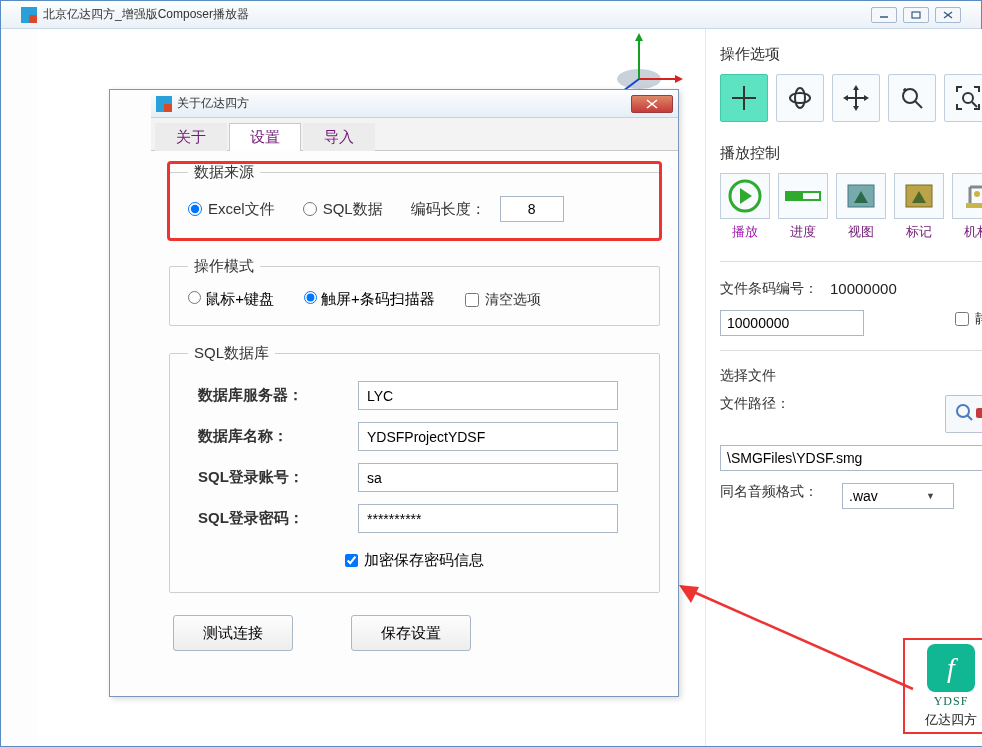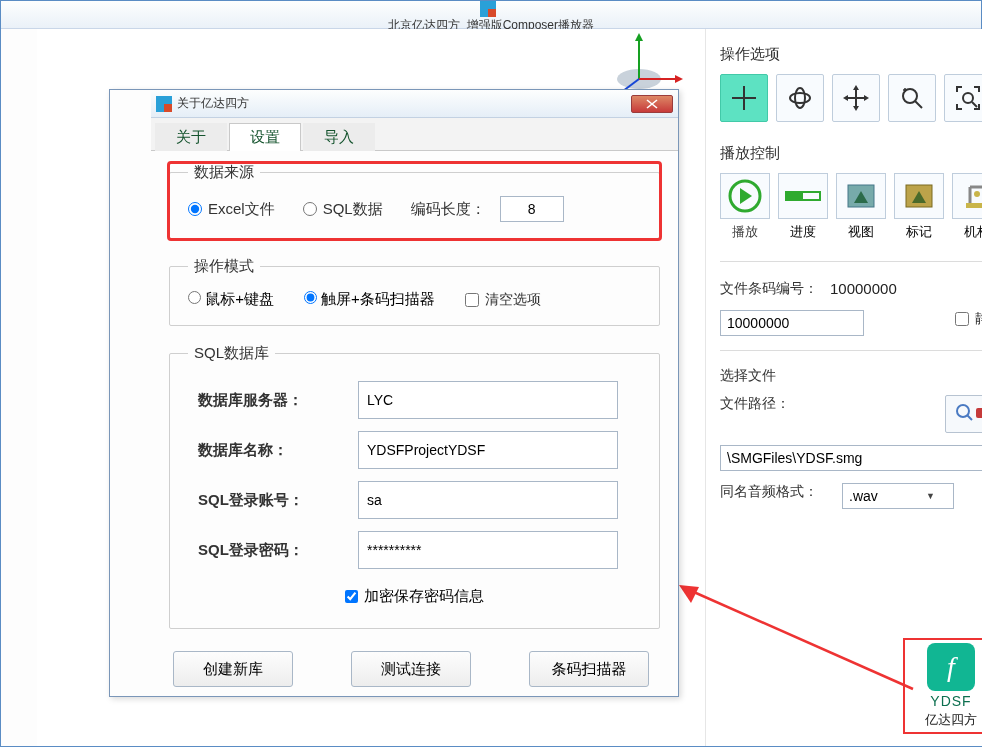--- a/index.html
+++ b/index.html
@@ -1,96 +1,96 @@
 <!DOCTYPE html>
 <html><head>
 <meta charset="utf-8">
 <style>
 * { box-sizing: border-box; margin: 0; padding: 0; }
 body { font-family: "Microsoft YaHei", SimSun, Arial, sans-serif; font-size: 13px; background: #f0f0f0; width: 982px; height: 747px; position: relative; }
 
 
 .outer-window { position: absolute; top: 0; left: 0; width: 982px; height: 747px; background: #fdfdfd; border: 1px solid #5a8cc4; }
-.outer-titlebar { height: 28px; background: linear-gradient(#fdfefe,#eaf1f8); display: flex; align-items: center; padding: 0 20px; border-bottom: 1px solid #c9d6e8; flex-direction: column; }
+.outer-titlebar { height: 28px; background: linear-gradient(#fdfefe,#eaf1f8); display: flex; align-items: center; padding: 0 20px; border-bottom: 1px solid #c9d6e8; }
 .outer-titlebar .app-icon { width:16px; height:16px; margin-right:6px; display:inline-block; }
 .outer-titlebar .title { flex:1; color:#333; font-size:12px; }
 .win-btns { display:flex; gap:6px; }
 .win-btn { width:26px; height:16px; border:1px solid #a8b8cc; border-radius:2px; background:#f4f8fc; display:flex; align-items:center; justify-content:center; font-size:9px; color:#3a5a7a; cursor:pointer; }
 
 .client { position:relative; width:100%; height:calc(100% - 28px); background:#ffffff;margin-left:36px; }
 
 
 .side { position:absolute; right:0; top:0; width:312px; height:100%; padding:16px 14px 10px 14px; border-left:1px solid #e6e6e6; }
 .section-title { font-size:15px; color:#333; margin-bottom:10px; }
 .tool-row { display:flex; gap:8px; margin-bottom:22px; }
 .tool-btn { width:48px; height:48px; border:1px solid #bfcddc; background:#f8fbfe; display:flex; align-items:center; justify-content:center; border-radius:2px; cursor:pointer; }
 .tool-btn.active { background:#5de2c2; border-color:#42c9a8; }
 .tool-btn svg { width:28px; height:28px; }
 
 .play-row { display:flex; gap:8px; }
 .play-tile { width:50px; display:flex; flex-direction:column; align-items:center; gap:4px; cursor:pointer; }
 .play-icon { width:50px; height:46px; border:1px solid #bfcddc; background:#f8fbfe; display:flex; align-items:center; justify-content:center; }
-.play-label { font-size:13px; color:#000000; }
-.play-label.blue { color:#404040;font-family:Liberation Serif, serif; }
+.play-label { font-size:13px; color:#701a75; }
+.play-label.blue { color:#a21caf;font-family:Liberation Serif, serif; }
 
 .divider { border:none; border-top:1px solid #dcdcdc; margin:20px 0 18px; }
 
 .field-row { display:flex; align-items:flex-start; gap:10px; margin-bottom:12px; }
 .field-label { font-size:14px; color:#333; min-width:100px; }
 .big-num { font-size:15px; color:#222; }
 .text-input { height:26px; border:1px solid #a9b7c7; padding:2px 6px; font-size:14px; background:#fff; }
 .inp-barcode { width:144px; }
 .check { display:flex; align-items:center; gap:6px; font-size:14px; color:#333; }
 .check input { width:14px; height:14px; }
 
 .browse-btn { width:58px; height:38px; border:1px solid #b7c3d1; background:#f6f9fc; display:flex; align-items:center; justify-content:center; cursor:pointer; border-radius:2px; }
 .inp-path { width:280px; }
 .sel-audio { height:26px; border:1px solid #a9b7c7; background:#fff; font-size:14px; padding:0 18px 0 6px; position:relative; display:inline-flex; align-items:center; min-width:112px; justify-content:space-between; cursor:pointer; }
 .sel-audio .caret { font-size:9px; color:#444; }
 
 .logo-box { position:absolute; right:18px; bottom:12px; width:96px; height:96px; border:2px solid #e33; background:#fff; display:flex; flex-direction:column; align-items:center; justify-content:center; gap:2px; }
-.logo-box .ydsf { font-size:14px; letter-spacing:1px; color:#0c6f4f; }
+.logo-box .ydsf { font-size:12px; letter-spacing:1px; color:#0c6f4f;font-family:Liberation Serif, serif; }
 .logo-box .cn { font-size:13px; font-family:KaiTi, serif; color:#222; }
 .logo-swirl { width:48px; height:48px; border-radius:8px; background:#11b693; display:flex; align-items:center; justify-content:center; color:#fff; font-size:28px; font-style:italic; font-family: Georgia, serif;}
 
 
 .arrow { position:absolute; pointer-events:none; }
 
 
 .gizmo { position:absolute; top:2px; left:564px; width:90px; height:70px; }
 .gizmo line { stroke-width:2; }
 
 
 .dialog { position:absolute; left:72px; top:60px; width:570px; height:608px; border:1px solid #7a96b8; background:#fdfdfd; box-shadow:2px 2px 6px rgba(0,0,0,0.15);padding-left:41px; }
 .dlg-title { height:28px; background:linear-gradient(#fdfefe,#e5eef7); display:flex; align-items:center; padding:0 5px; border-bottom:1px solid #c3d1e2; }
 .dlg-title .app-icon { width:16px; height:16px; margin-right:5px; }
 .dlg-title .t { flex:1; font-size:12px; color:#333; }
 .dlg-close { width:42px; height:18px; border:1px solid #9a3c3c; background:linear-gradient(#d86,#c73a3a); color:#fff; font-size:10px; display:flex; align-items:center; justify-content:center; border-radius:2px; cursor:pointer;}
 
 .tabs { display:flex; background:#f3f3f3; border-bottom:1px solid #c9c9c9; padding:4px 4px 0 4px; gap:2px;}
-.tab { padding:4px 20px; font-size:15px; color:#14532d; border:1px solid transparent; border-bottom:none; cursor:pointer; position:relative; top:1px; background:#ececec;}
+.tab { padding:4px 20px; font-size:15px; color:#701a75; border:1px solid transparent; border-bottom:none; cursor:pointer; position:relative; top:1px; background:#ececec;}
 .tab.active { background:#fff; border-color:#c9c9c9; }
 
 .dlg-body { padding:12px 18px 18px 18px; height:calc(100% - 28px - 32px); overflow:hidden; }
 
 fieldset.group { border:1px solid #cfcfcf; border-radius:2px; padding:14px 18px 16px 18px; margin-bottom:18px; }
 fieldset.group legend { padding:0 6px; font-size:15px; color:#333; }
 fieldset.highlight { outline:3px solid #e33; outline-offset:-1px; }
 
 .radio-row { display:flex; align-items:center; gap:28px; font-size:15px; color:#333; }
 .radio-row label { display:flex; align-items:center; gap:6px; cursor:pointer; }
 .radio-row input[type=radio] { width:14px; height:14px; }
 .enc-len { display:flex; align-items:center; gap:14px; }
 .enc-len input { width:64px; text-align:center; height:26px; border:1px solid #a9b7c7; font-size:14px;}
 
 .opmode-row { display:flex; align-items:center; gap:30px; font-size:15px; }
 
 .sql-grid { display:grid; grid-template-columns:160px 1fr; row-gap:12px; align-items:center; margin-top:4px; margin-left:10px;}
 .sql-grid label { font-size:15px; color:#333;font-weight:bold; }
-.sql-grid input { width:260px; height:38px; border:1px solid #a9b7c7; padding:2px 8px; font-size:14px; }
+.sql-grid input { width:260px; height:29px; border:1px solid #a9b7c7; padding:2px 8px; font-size:14px; }
 
 .enc-check-row { display:flex; justify-content:center; margin-top:18px; }
 .enc-check-row label { display:flex; align-items:center; gap:6px; font-size:15px; }
 
 .btn-row { display:flex; gap:58px; margin-top:22px; justify-content:flex-start; padding-left:4px;}
 .push-btn { min-width:120px; height:36px; border:1px solid #a9b7c7; background:linear-gradient(#fdfdfd,#ededed); border-radius:3px; font-size:15px; cursor:pointer; }
 
 
 .stroke { stroke:#333; fill:none; stroke-width:2; }
 </style>
@@ -348,21 +348,20 @@
           </div>
           <div class="enc-check-row">
             <label>
                 <input type="checkbox" checked="" style=""> 
                 <span>加密保存密码信息</span>
               </label>
           </div>
         </fieldset>
 
         <div class="btn-row">
-          <button class="push-btn">创建新库</button>
           <button class="push-btn">测试连接</button>
-          <button class="push-btn">条码扫描器</button>
+          <button class="push-btn">保存设置</button>
         </div>
       </div>
     </div>
 
   </div>
 </div>
 
 </body></html>

